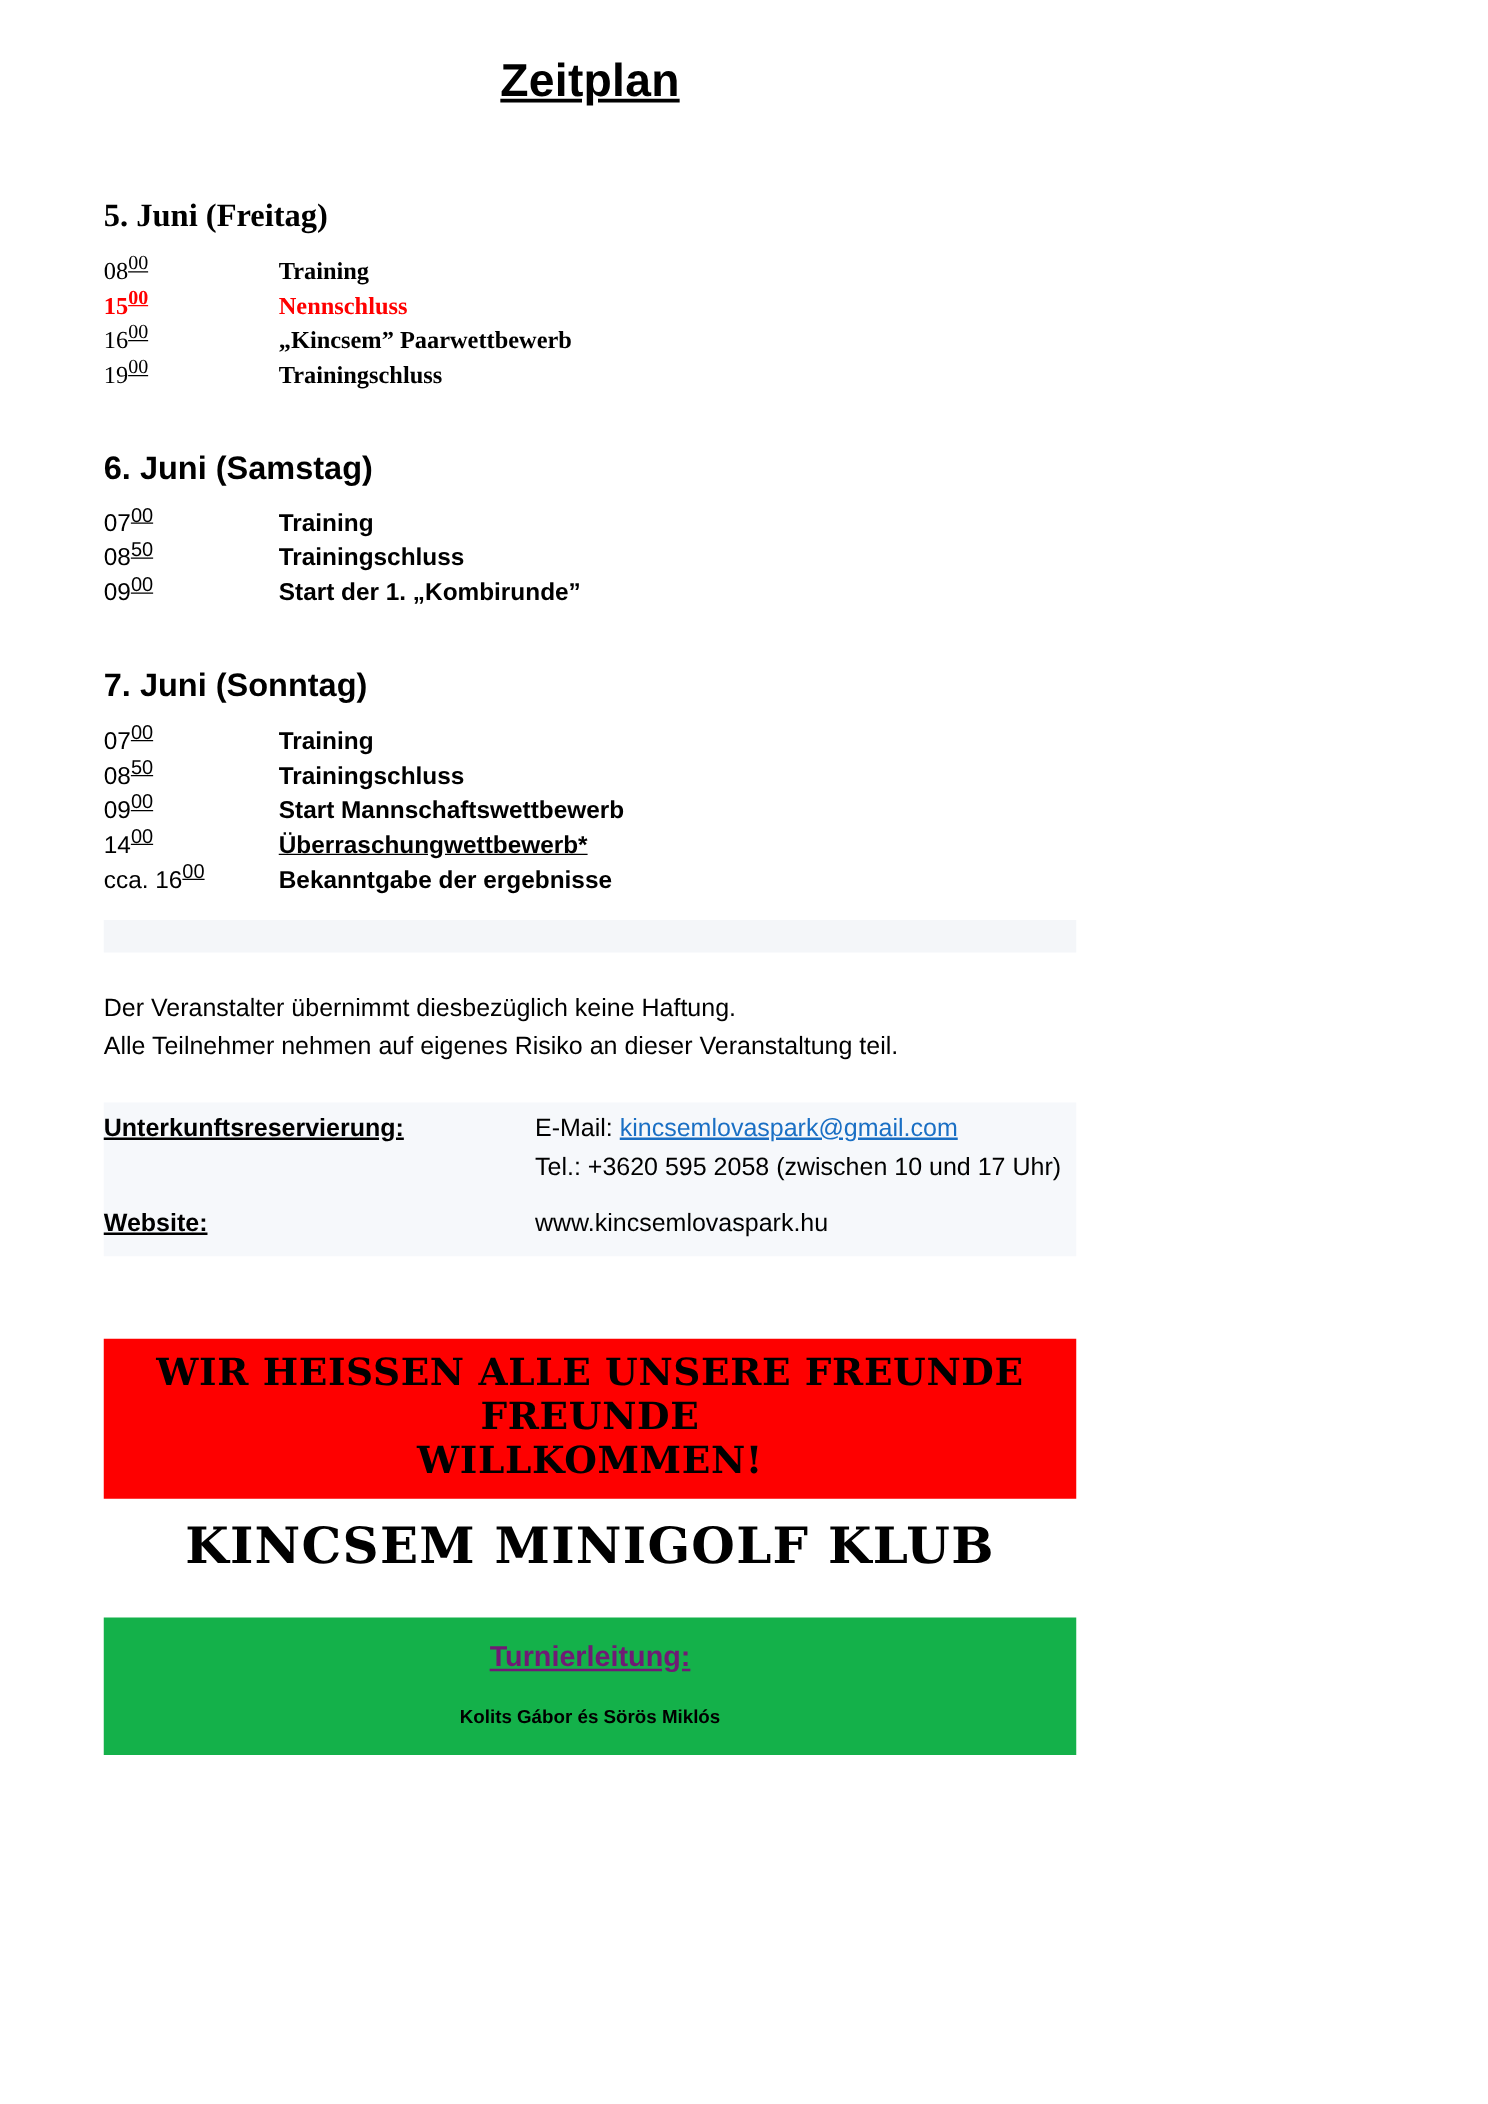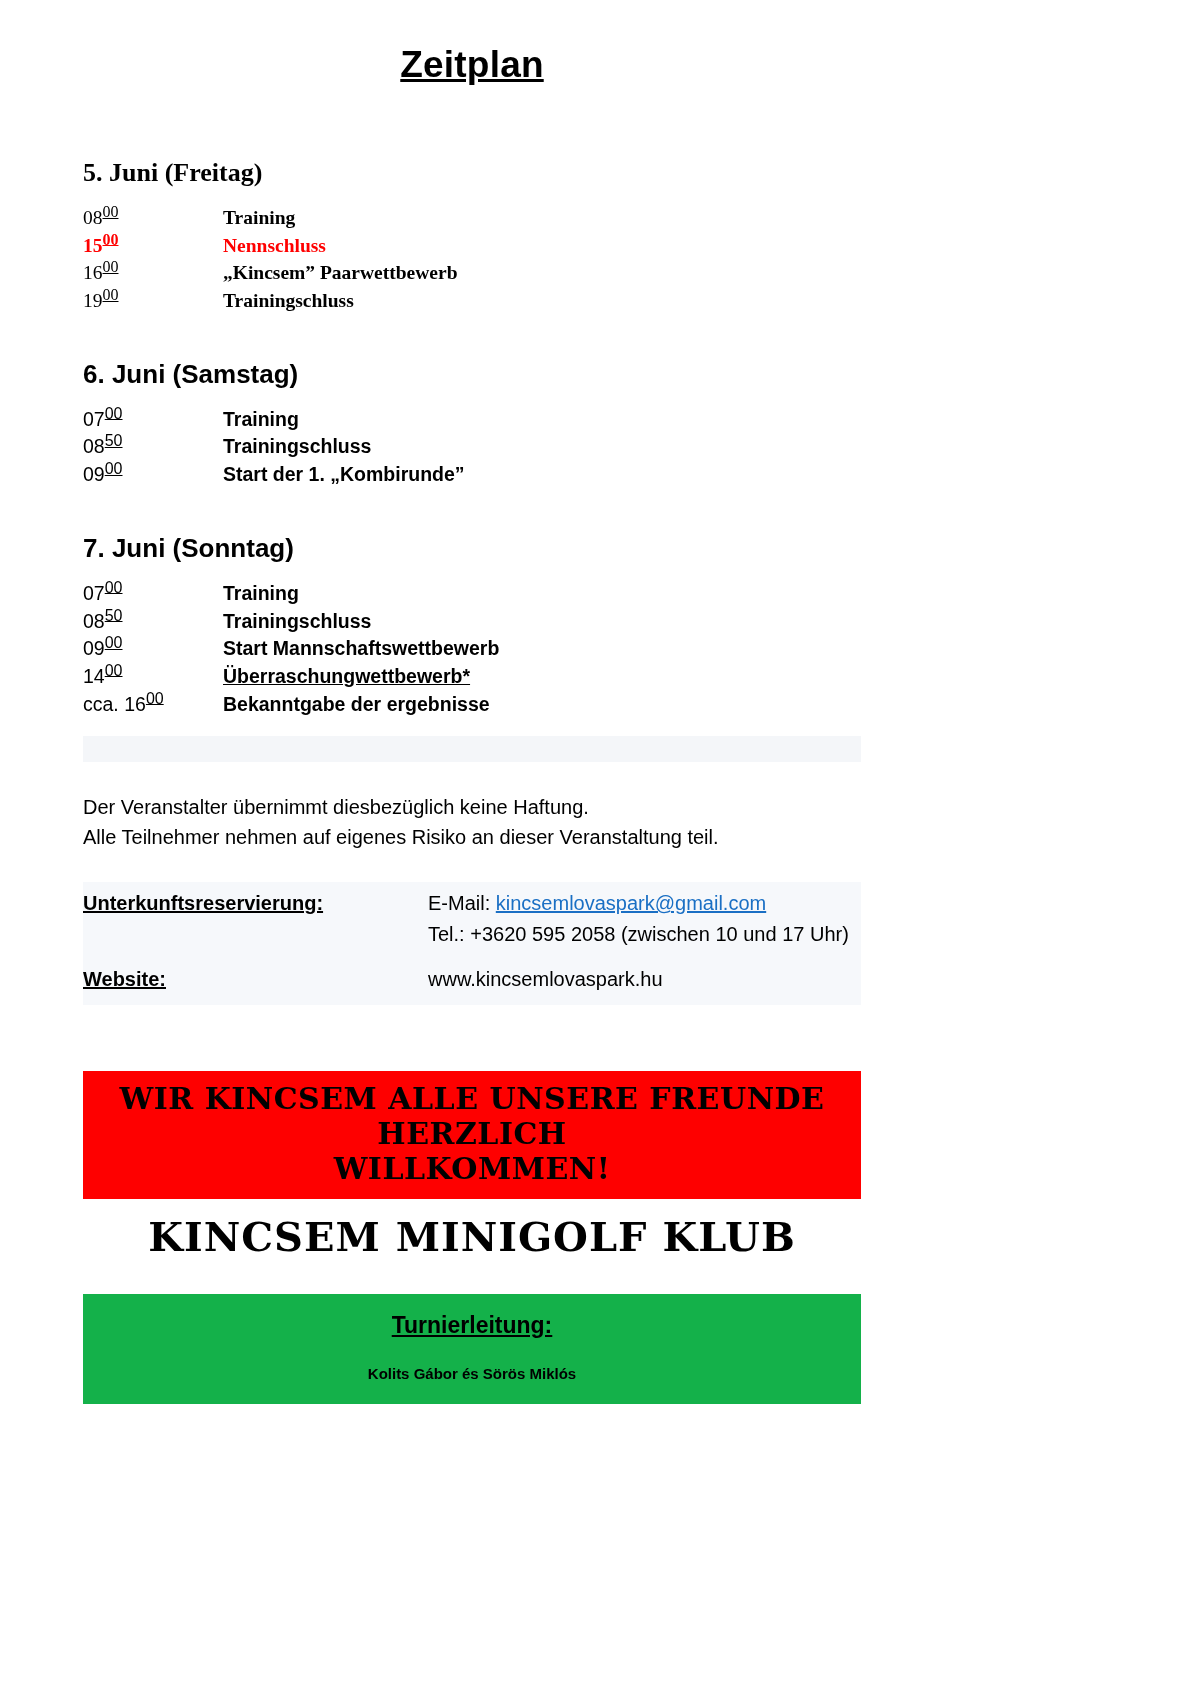--- a/index.html
+++ b/index.html
@@ -145,21 +145,21 @@
   .green-banner {
     margin-top: 34px;
     background: #14b14a;
     text-align: center;
     padding: 18px 0 22px 0;
   }
   .green-banner .gb-title {
     font-size: 23px;
     font-weight: bold;
     text-decoration: underline;
-    color: #000000;
+    color: #701a75;
   }
   .green-banner .gb-names {
     font-size: 15px;
     font-weight: bold;
     margin-top: 26px;
     color: #000;
   }
 </style>
 </head>
 <body>
@@ -251,21 +251,21 @@
       <span class="cval">Tel.: +3620 595 2058 (zwischen 10 und 17 Uhr)</span>
     </div>
     <div class="contact-spacer"></div>
     <div class="contact-row">
       <span class="ckey">Website:</span>
       <span class="cval">www.kincsemlovaspark.hu</span>
     </div>
   </div>
 
   <div class="red-banner">
-    <div class="rb-text">WIR KINCSEM ALLE UNSERE FREUNDE HERZLICH</div>
+    <div class="rb-text">WIR HEISSEN ALLE UNSERE FREUNDE FREUNDE</div>
     <div class="rb-text">WILLKOMMEN!</div>
   </div>
 
   <div class="club-name">KINCSEM MINIGOLF KLUB</div>
 
   <div class="green-banner">
     <div class="gb-title">Turnierleitung:</div>
     <div class="gb-names">Kolits Gábor és Sörös Miklós</div>
   </div>
 

